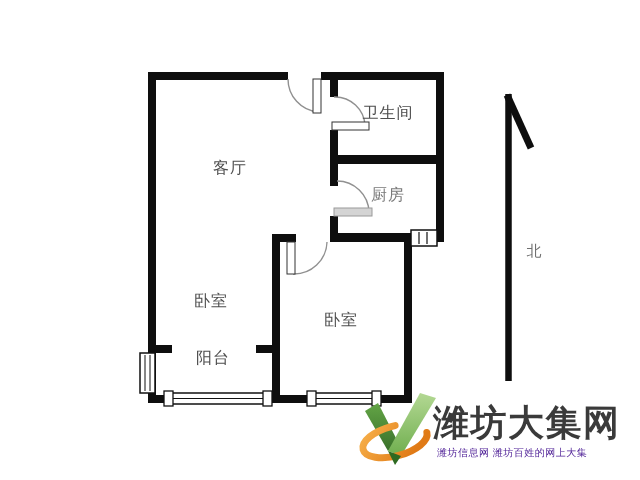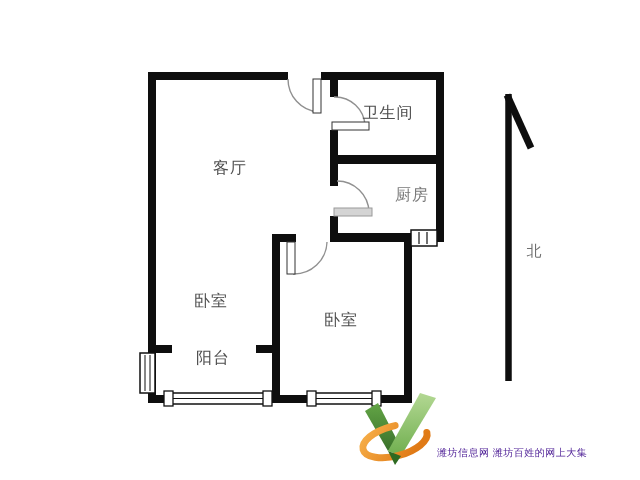--- a/index.html
+++ b/index.html
@@ -1,21 +1,21 @@
 <!DOCTYPE html>
 <html><head>
 <meta charset="utf-8">
 <style>
   html,body{margin:0;padding:0;background:#ffffff;}
   #canvas{position:relative;width:640px;height:480px;background:#ffffff;overflow:hidden;
           font-family:"Liberation Sans", sans-serif;}
   .wall{position:absolute;background:#0e0e0e;}
   .room-label{position:absolute;transform:translate(-50%,-50%);font-size:16px;letter-spacing:1px;
               color:#4d4d4d;white-space:nowrap;font-family:Liberation Serif, serif;}
-  .room-label.light{color:#7a7a7a;margin-left:24px;}
+  .room-label.light{color:#7a7a7a;}
   .north-label{position:absolute;transform:translate(-50%,-50%);font-size:15px;color:#6f6f6f;
                font-family:"Liberation Serif", serif;}
   #svg-overlay{position:absolute;left:0;top:0;width:640px;height:480px;}
   .logo-name{position:absolute;left:433px;top:401px;font-size:36px;font-weight:900;
              color:#3a3a3a;letter-spacing:1.5px;line-height:1.2;white-space:nowrap;}
   .logo-tagline{position:absolute;left:437px;top:446px;font-size:10px;color:#4c1d95;
                 letter-spacing:0.5px;white-space:nowrap;}
 </style>
 </head>
 <body>
@@ -106,15 +106,16 @@
   </svg>
 
   <div class="room-label" style="left:230px;top:168px;">客厅</div>
   <div class="room-label" style="left:388px;top:113px;">卫生间</div>
   <div class="room-label light" style="left:388px;top:195px;">厨房</div>
   <div class="room-label" style="left:211px;top:301px;">卧室</div>
   <div class="room-label" style="left:341px;top:320px;">卧室</div>
   <div class="room-label" style="left:213px;top:358px;">阳台</div>
   <div class="north-label" style="left:534px;top:251px;">北</div>
 
+  <div class="logo-name">潍坊大集网</div>
   <div class="logo-tagline">潍坊信息网 潍坊百姓的网上大集</div>
 
 </div>
 
 </body></html>

